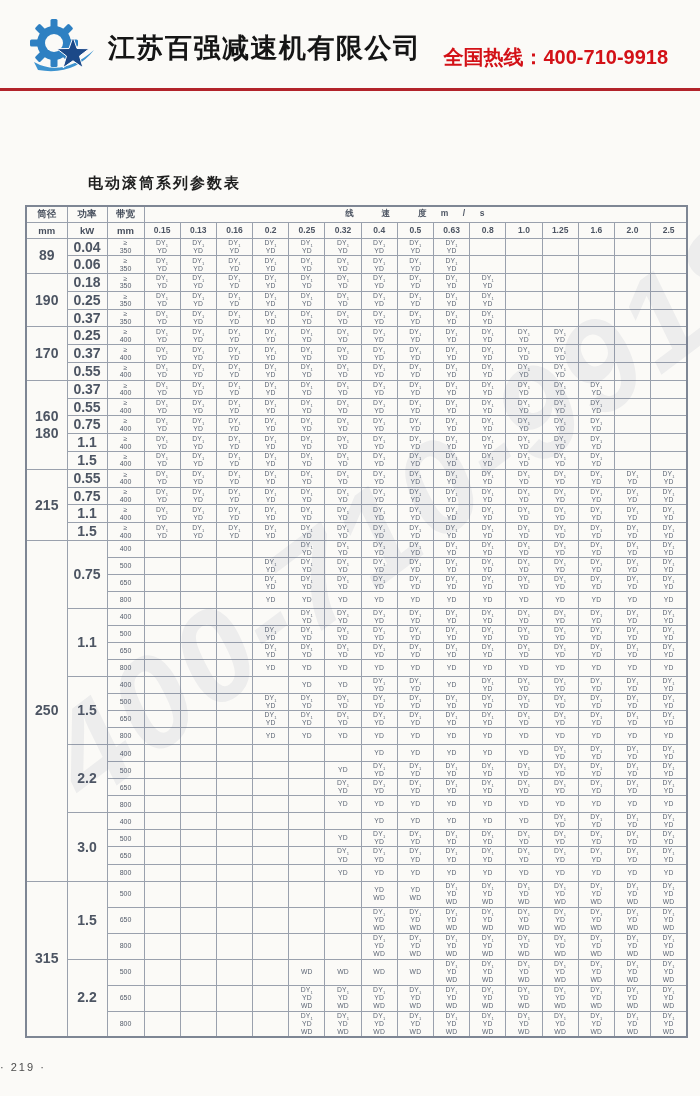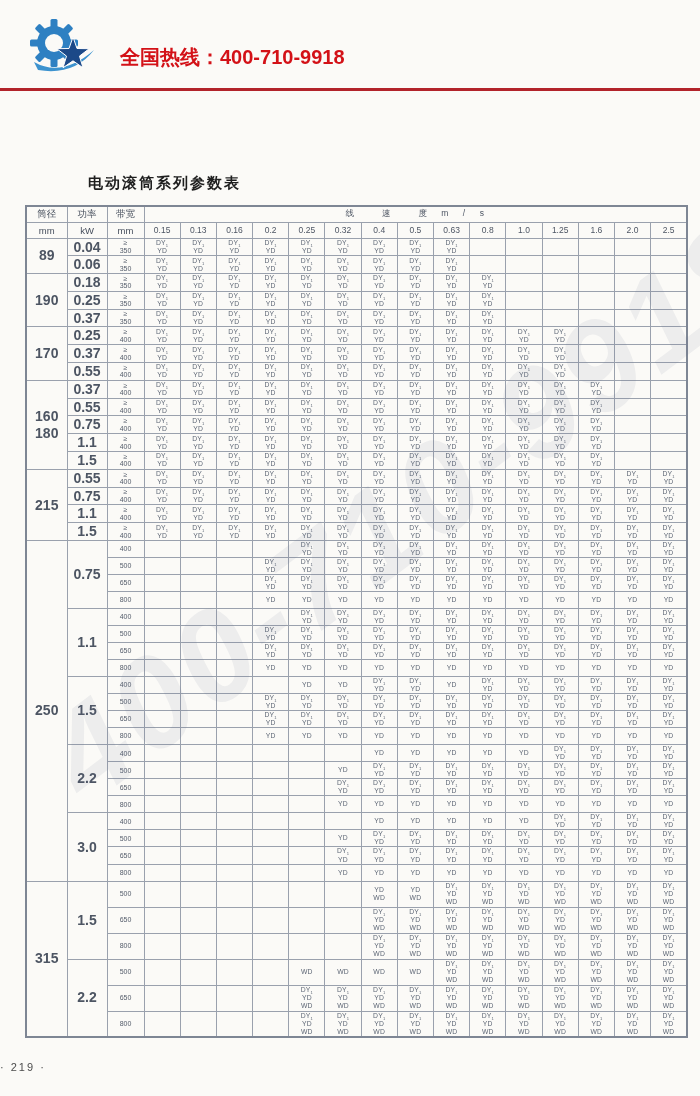--- a/index.html
+++ b/index.html
@@ -5,33 +5,33 @@
   html,body{margin:0;padding:0;}
   body{
     width:700px;height:1096px;position:relative;overflow:hidden;
     background:#fbfaf7;
     font-family:"Liberation Sans","DejaVu Sans",sans-serif;
   }
   
   .hdr{position:absolute;top:12px;left:26px;right:14px;height:72px;display:flex;align-items:center;}
   .logo{width:78px;height:64px;flex:0 0 auto;}
   .company{font-size:27px;font-weight:bold;color:#151515;letter-spacing:1.5px;margin-left:4px;white-space:nowrap;}
-  .hotline{margin-left:16px;margin-top:18px;font-size:20px;font-weight:bold;color:#d31117;white-space:nowrap;}
+  .hotline{margin-left:22px;margin-top:18px;font-size:20px;font-weight:bold;color:#d31117;white-space:nowrap;}
   .red-rule{position:absolute;top:88px;left:0;width:700px;height:3px;background:#b2232a;}
   
   .title{position:absolute;top:174px;left:40px;font-size:15px;font-weight:bold;color:#1e1e1e;letter-spacing:2px;margin-left:48px;}
   
   #ptable{
     position:absolute;top:205px;left:25px;width:661px;
     border-collapse:collapse;table-layout:fixed;
     border:2px solid #7e8694;background:transparent;
   }
   #ptable td,#ptable th{border:1px solid #9aa1ad;padding:0;text-align:center;vertical-align:middle;overflow:hidden;}
   #ptable thead tr{height:16px;}
-  #ptable thead th{font-weight:normal;font-size:8.5px;color:#4d5563;}
+  #ptable thead th{font-weight:bold;font-size:8.5px;color:#4d5563;}
   #ptable thead th.lh{font-size:9.5px;color:#474f5d;}
   .speedspan{font-size:9.5px;color:#474f5d;white-space:pre;letter-spacing:1px;}
   tr.r17{height:17px;}
   tr.r26{height:26px;}
   td.dia,td.pow{font-size:14px;color:#4d5563;line-height:1.2;font-weight:bold;}
   td.wid{font-size:7px;color:#555d6b;line-height:1.1;}
   td.pc{font-size:6.8px;color:#5d6675;line-height:1.18;letter-spacing:0.2px;}
   td.pc sub{font-size:0.6em;line-height:0;}
   
   .wm{
@@ -60,20 +60,21 @@
         <rect x="24.5" y="3" width="7" height="10" rx="1.5" transform="rotate(180 28 27)"></rect>
         <rect x="24.5" y="3" width="7" height="10" rx="1.5" transform="rotate(225 28 27)"></rect>
         <rect x="24.5" y="3" width="7" height="10" rx="1.5" transform="rotate(270 28 27)"></rect>
         <rect x="24.5" y="3" width="7" height="10" rx="1.5" transform="rotate(315 28 27)"></rect>
       </g>
       <circle cx="28" cy="27" r="9" fill="#fbfaf7"></circle>
       <path d="M8 46 Q 36 62 68 34 Q 48 60 12 54 Z" fill="#3d93cf"></path>
       <path d="M47 21 L51 32.5 L63.2 32.7 L53.5 40.1 L57 51.8 L47 44.8 L37 51.8 L40.5 40.1 L30.8 32.7 L43 32.5 Z" fill="#1c4988" stroke="#ffffff" stroke-width="1"></path>
     </svg>
   </div>
+  <div class="company">江苏百强减速机有限公司</div>
   <div class="hotline"><span>全国热线：</span><span>400-710-9918</span></div>
 </div>
 <div class="red-rule"></div>
 
 <div class="title">电动滚筒系列参数表</div>
 
 <table id="ptable">
     <colgroup>
       <col style="width:41px">
       <col style="width:40px">

